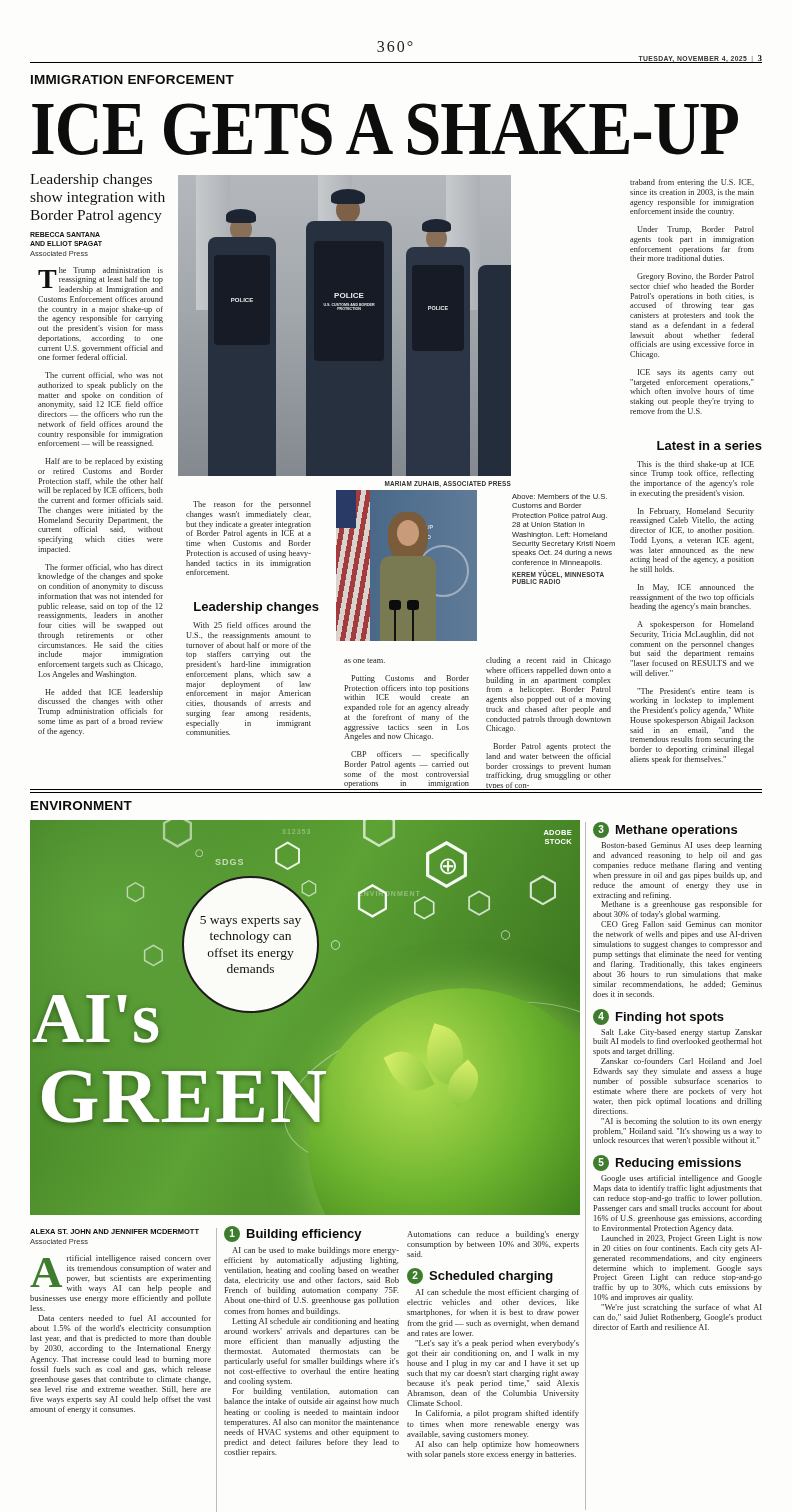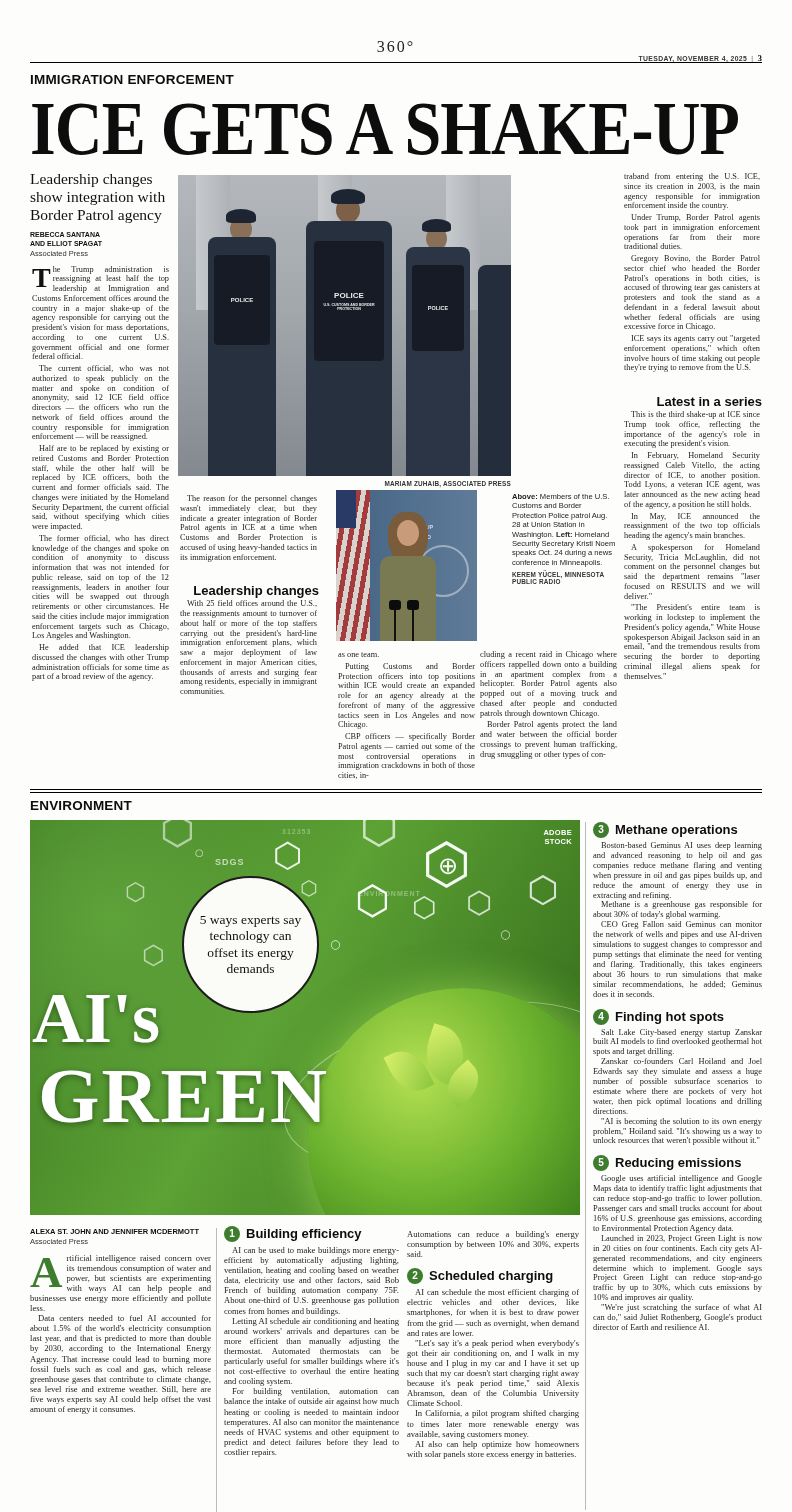--- a/index.html
+++ b/index.html
@@ -18,29 +18,29 @@
   .kicker { font-family:"Liberation Sans", sans-serif; font-weight:700; font-size:13.5px;
             letter-spacing:.2px; color:#0d0d0d; }
   .headline { font-weight:700; font-size:76px; line-height:1; white-space:nowrap;
               letter-spacing:-1px; transform:scaleX(.87); transform-origin:left top; color:#0d0d0d;}
 
   .subhead { font-size:15.5px; line-height:17.8px; color:#111; }
   .byline { font-family:"Liberation Sans", sans-serif; font-weight:700; font-size:7px; line-height:8.6px; color:#111; }
   .byorg  { font-family:"Liberation Sans", sans-serif; font-size:7.5px; line-height:9px; color:#333; }
 
   .bodycol { font-size:8.3px; line-height:9.75px; text-align:justify; color:#222; }
-  .bodycol p { margin:2px; }
+  .bodycol p { margin:8px; }
   .bodycol p.ind { text-indent:7px; }
   .dropcap { float:left; font-weight:700; font-size:28px; line-height:26px; padding-right:2px; color:#111; }
   .subhead2 { font-family:"Liberation Sans", sans-serif; font-weight:700; font-size:13px;
               line-height:13px; text-align:right; margin:22px 0 2px; color:#0d0d0d; }
 
   .credit { font-family:"Liberation Sans", sans-serif; font-weight:700; font-size:6.4px; color:#333; letter-spacing:.2px; }
   .caption { font-family:"Liberation Sans", sans-serif; font-size:7.6px; line-height:9.4px; color:#222; }
-  .caption b { font-weight:700; }
+  .caption b { font-weight:400; }
 
   .dblrule { border-top:1px solid #000; border-bottom:1px solid #000; height:4px; }
 
   
   .photo1 { background:linear-gradient(180deg,#b4b8bc 0%,#a2a7ac 45%,#83898f 100%); overflow:hidden; }
   .pillar { position:absolute; top:0; bottom:55%; width:34px; background:linear-gradient(90deg,#c7cacd,#aeb2b6); }
   .officer-body { position:absolute; background:#27303f; border-radius:8px 8px 0 0; }
   .officer-vest { position:absolute; background:#161b25; border-radius:4px; display:flex; align-items:center; justify-content:center; }
   .vest-label { color:#e8e8e8; font-family:"Liberation Sans", sans-serif; font-weight:700; text-align:center; }
   .officer-cap { position:absolute; background:#1d2532; border-radius:50% 50% 20% 20%; }
@@ -294,18 +294,18 @@
     </div>
 
     <div class="abs envcol" style="left:377px; top:406px; width:172px; height:286px; overflow:hidden;">
       <p style="margin-top:3px;">Automations can reduce a building's energy consumption by between 10% and 30%, experts said.</p>
       <div class="sec-head">
         <div class="sec-num">2</div>
         <div class="sec-title">Scheduled charging</div>
       </div>
       <p class="ind">AI can schedule the most efficient charging of electric vehicles and other devices, like smartphones, for when it is best to draw power from the grid — such as overnight, when demand and rates are lower.</p>
       <p class="ind">"Let's say it's a peak period when everybody's got their air conditioning on, and I walk in my house and I plug in my car and I have it set up such that my car doesn't start charging right away because it's peak period time," said Alexis Abramson, dean of the Columbia University Climate School.</p>
-      <p class="ind">In California, a pilot program shifted charging to times later more renewable energy was available, saving customers money.</p>
+      <p class="ind">In California, a pilot program shifted identify to times when more renewable energy was available, saving customers money.</p>
       <p class="ind">AI also can help optimize how homeowners with solar panels store excess energy in batteries.</p>
     </div>
   </div>
 
 </div>
 
 </body></html>

